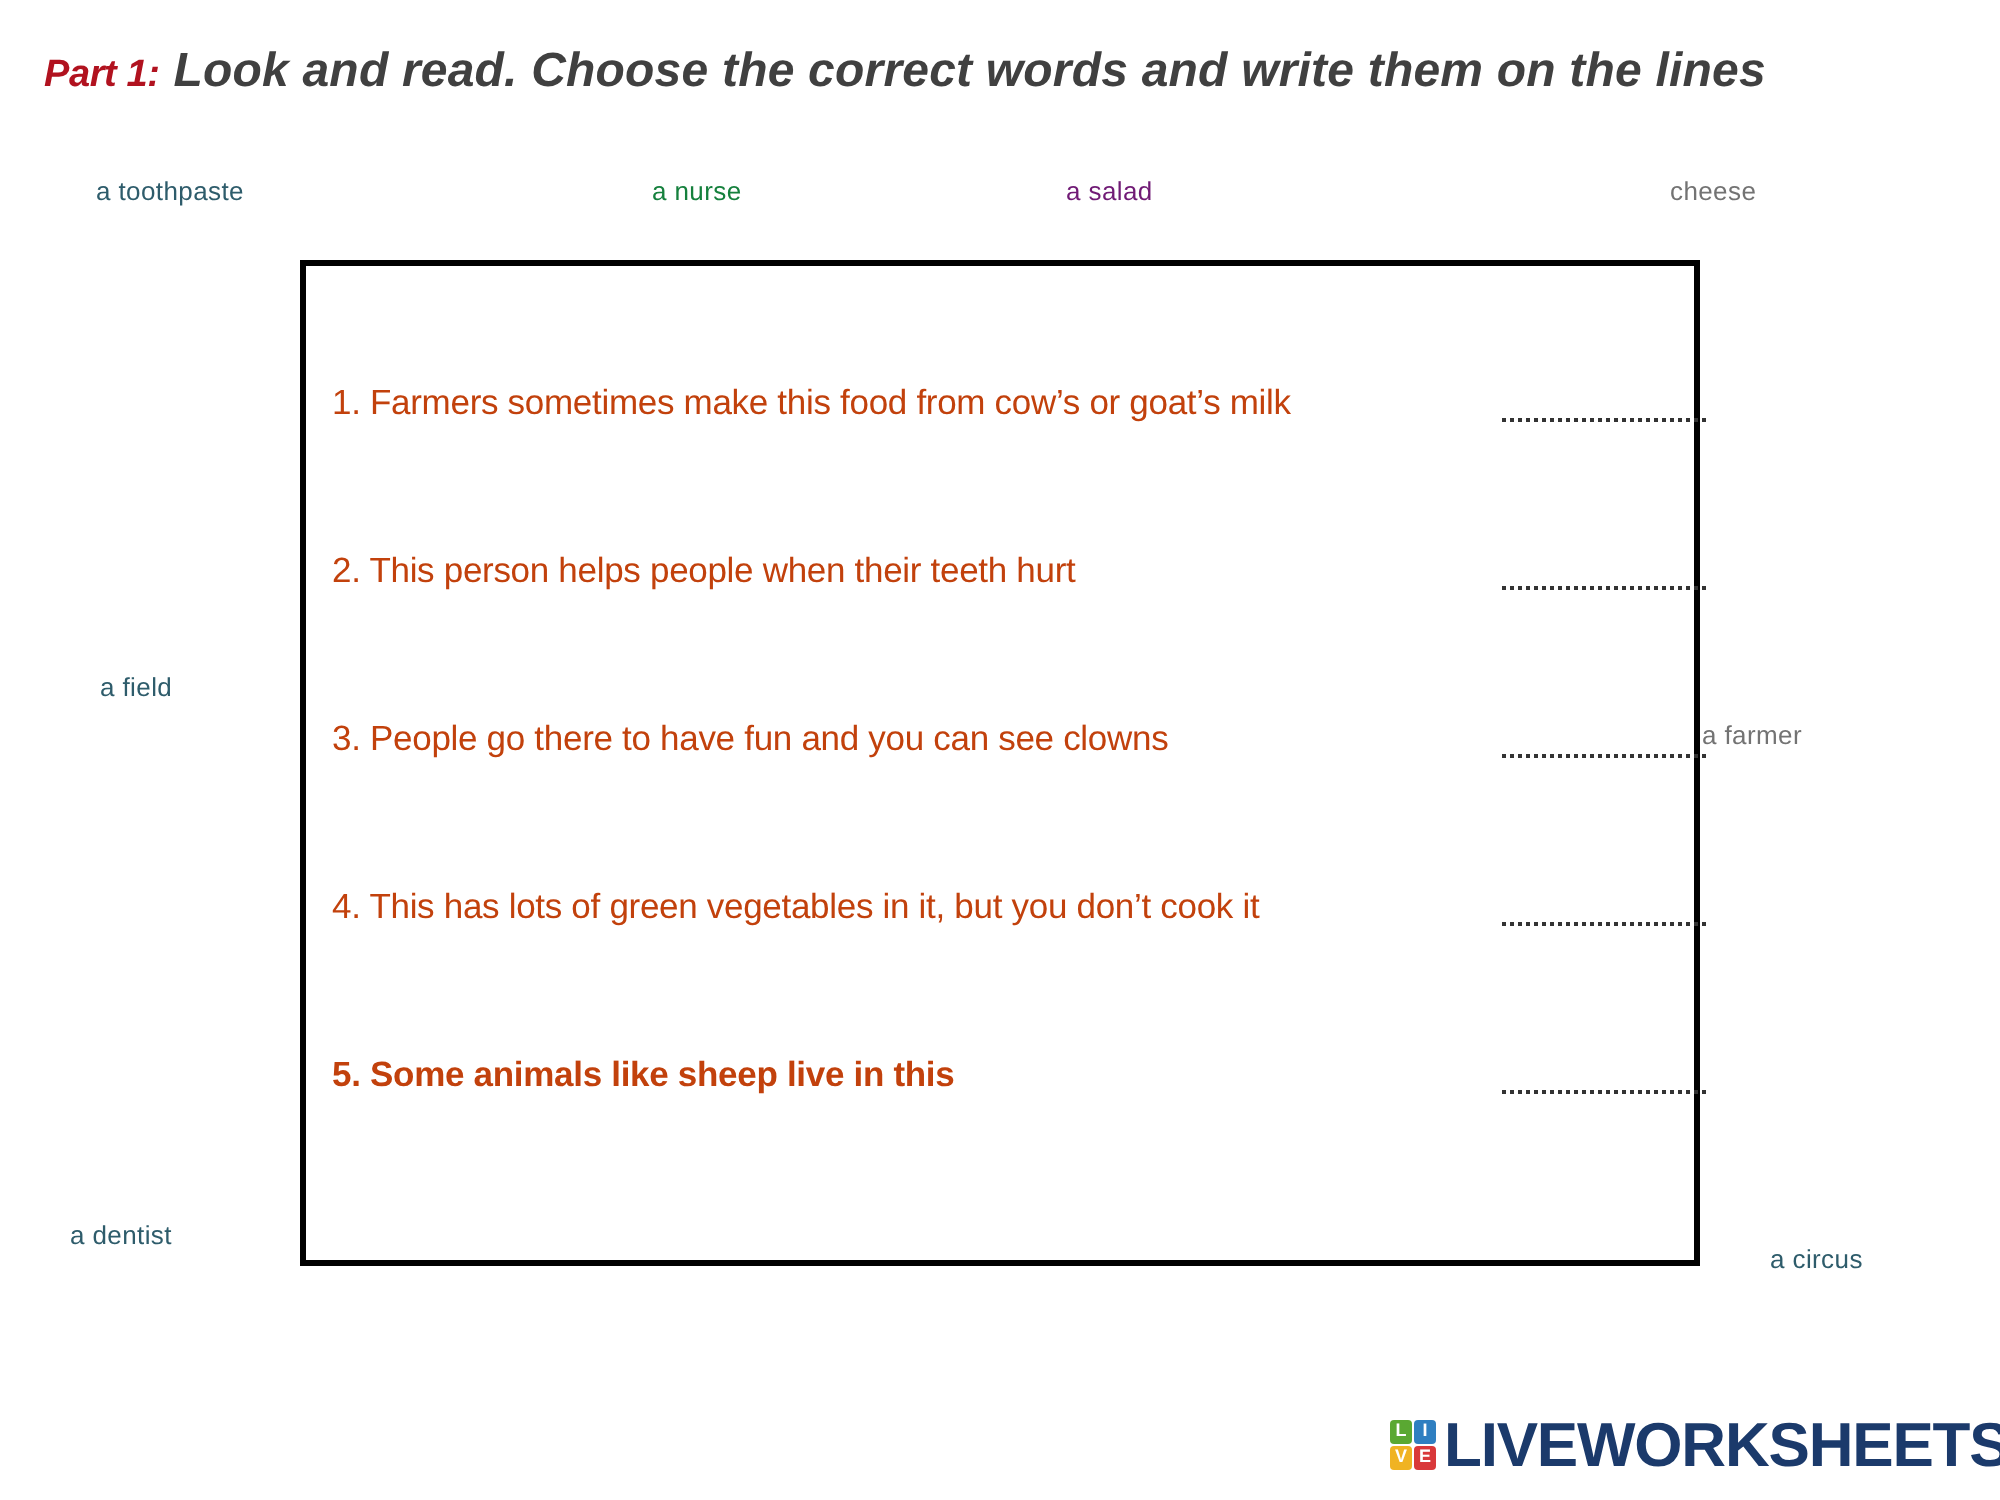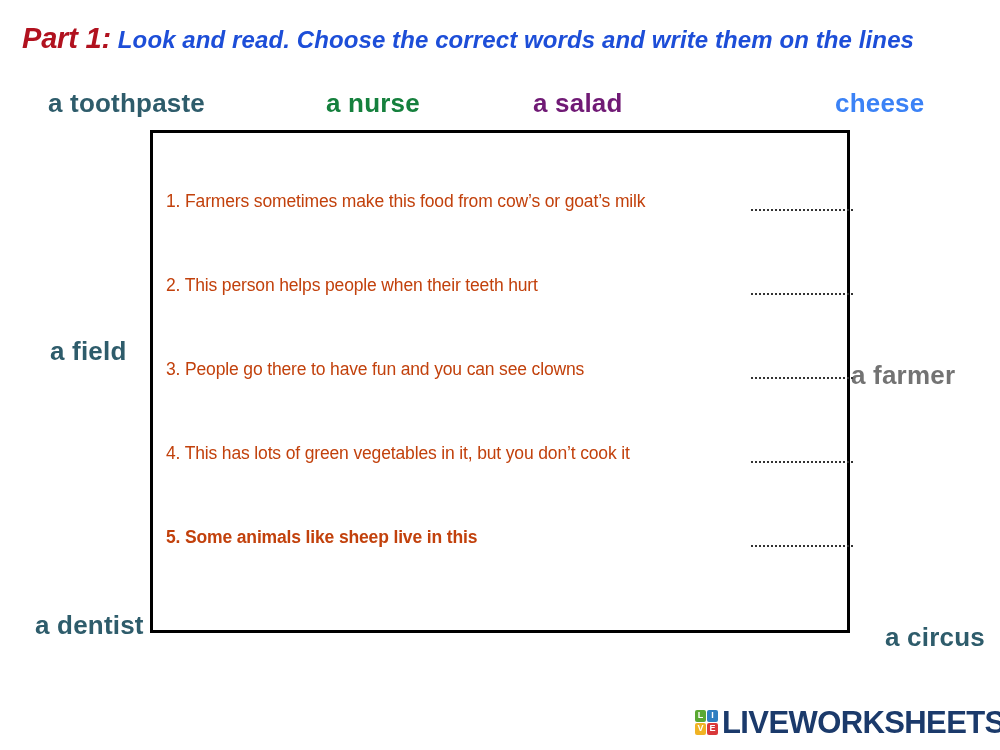--- a/index.html
+++ b/index.html
@@ -28,34 +28,34 @@
     width: 950px;
     white-space: nowrap;
   }
   .title-part {
     font-style: italic;
     font-weight: bold;
     color: #b1121f;
     letter-spacing: -0.2px;
   }
   #title-lead {
-    font-size: 29px;
+    font-size: 19px;
   }
   #title-rest {
     font-size: 24px;
     margin-left: 7px;
     letter-spacing: 0.1px;
   }
 
   
   .word-label {
     position: absolute;
     color: #2e5c6b;
-    font-size: 26px;
-    font-weight: bold;
+    font-size: 13px;
+    font-weight: normal;
     white-space: nowrap;
     letter-spacing: 0.2px;
   }
 
   
   #question-box {
     position: absolute;
     left: 150px;
     top: 130px;
     width: 700px;
@@ -120,27 +120,27 @@
     letter-spacing: -0.6px;
     line-height: 1;
   }
 </style>
 </head>
 <body>
 
 <div id="page">
 
   <div id="title-row">
-    <span id="title-lead" class="title-part" style="color: rgb(177, 18, 31);">Part 1:</span><span id="title-rest" class="title-part" style="color: #1d4ed8;">Look and read. Choose the correct words and write them on the lines</span>
+    <span id="title-lead" class="title-part" style="color: rgb(177, 18, 31);">Part 1:</span><span id="title-rest" class="title-part" style="color: #404040;">Look and read. Choose the correct words and write them on the lines</span>
   </div>
 
   <div class="word-label" id="wb-top-0" style="left: 48px; top: 88px; color: rgb(46, 92, 107);">a toothpaste</div>
   <div class="word-label" id="wb-top-1" style="left: 326px; top: 88px; color: #15803d; text-align: center;">a nurse</div>
   <div class="word-label" id="wb-top-2" style="left: 533px; top: 88px; color: #701a75;">a salad</div>
-  <div class="word-label" id="wb-top-3" style="left: 835px; top: 88px; color: #3b82f6;">cheese</div>
+  <div class="word-label" id="wb-top-3" style="left: 835px; top: 88px; color: #737373;">cheese</div>
 
   <div class="word-label" id="wb-left-0" style="left: 50px; top: 336px; color: rgb(46, 92, 107);">a field</div>
   <div class="word-label" id="wb-left-1" style="left: 35px; top: 610px; color: rgb(46, 92, 107);">a dentist</div>
 
   <div class="word-label" id="wb-right-0" style="left: 851px; top: 360px; color: #737373;">a farmer</div>
   <div class="word-label" id="wb-right-1" style="left: 885px; top: 622px; color: rgb(46, 92, 107);">a circus</div>
 
   <div id="question-box">
 
     <div class="question-row" id="q-row-0" style="top: 56px;">

